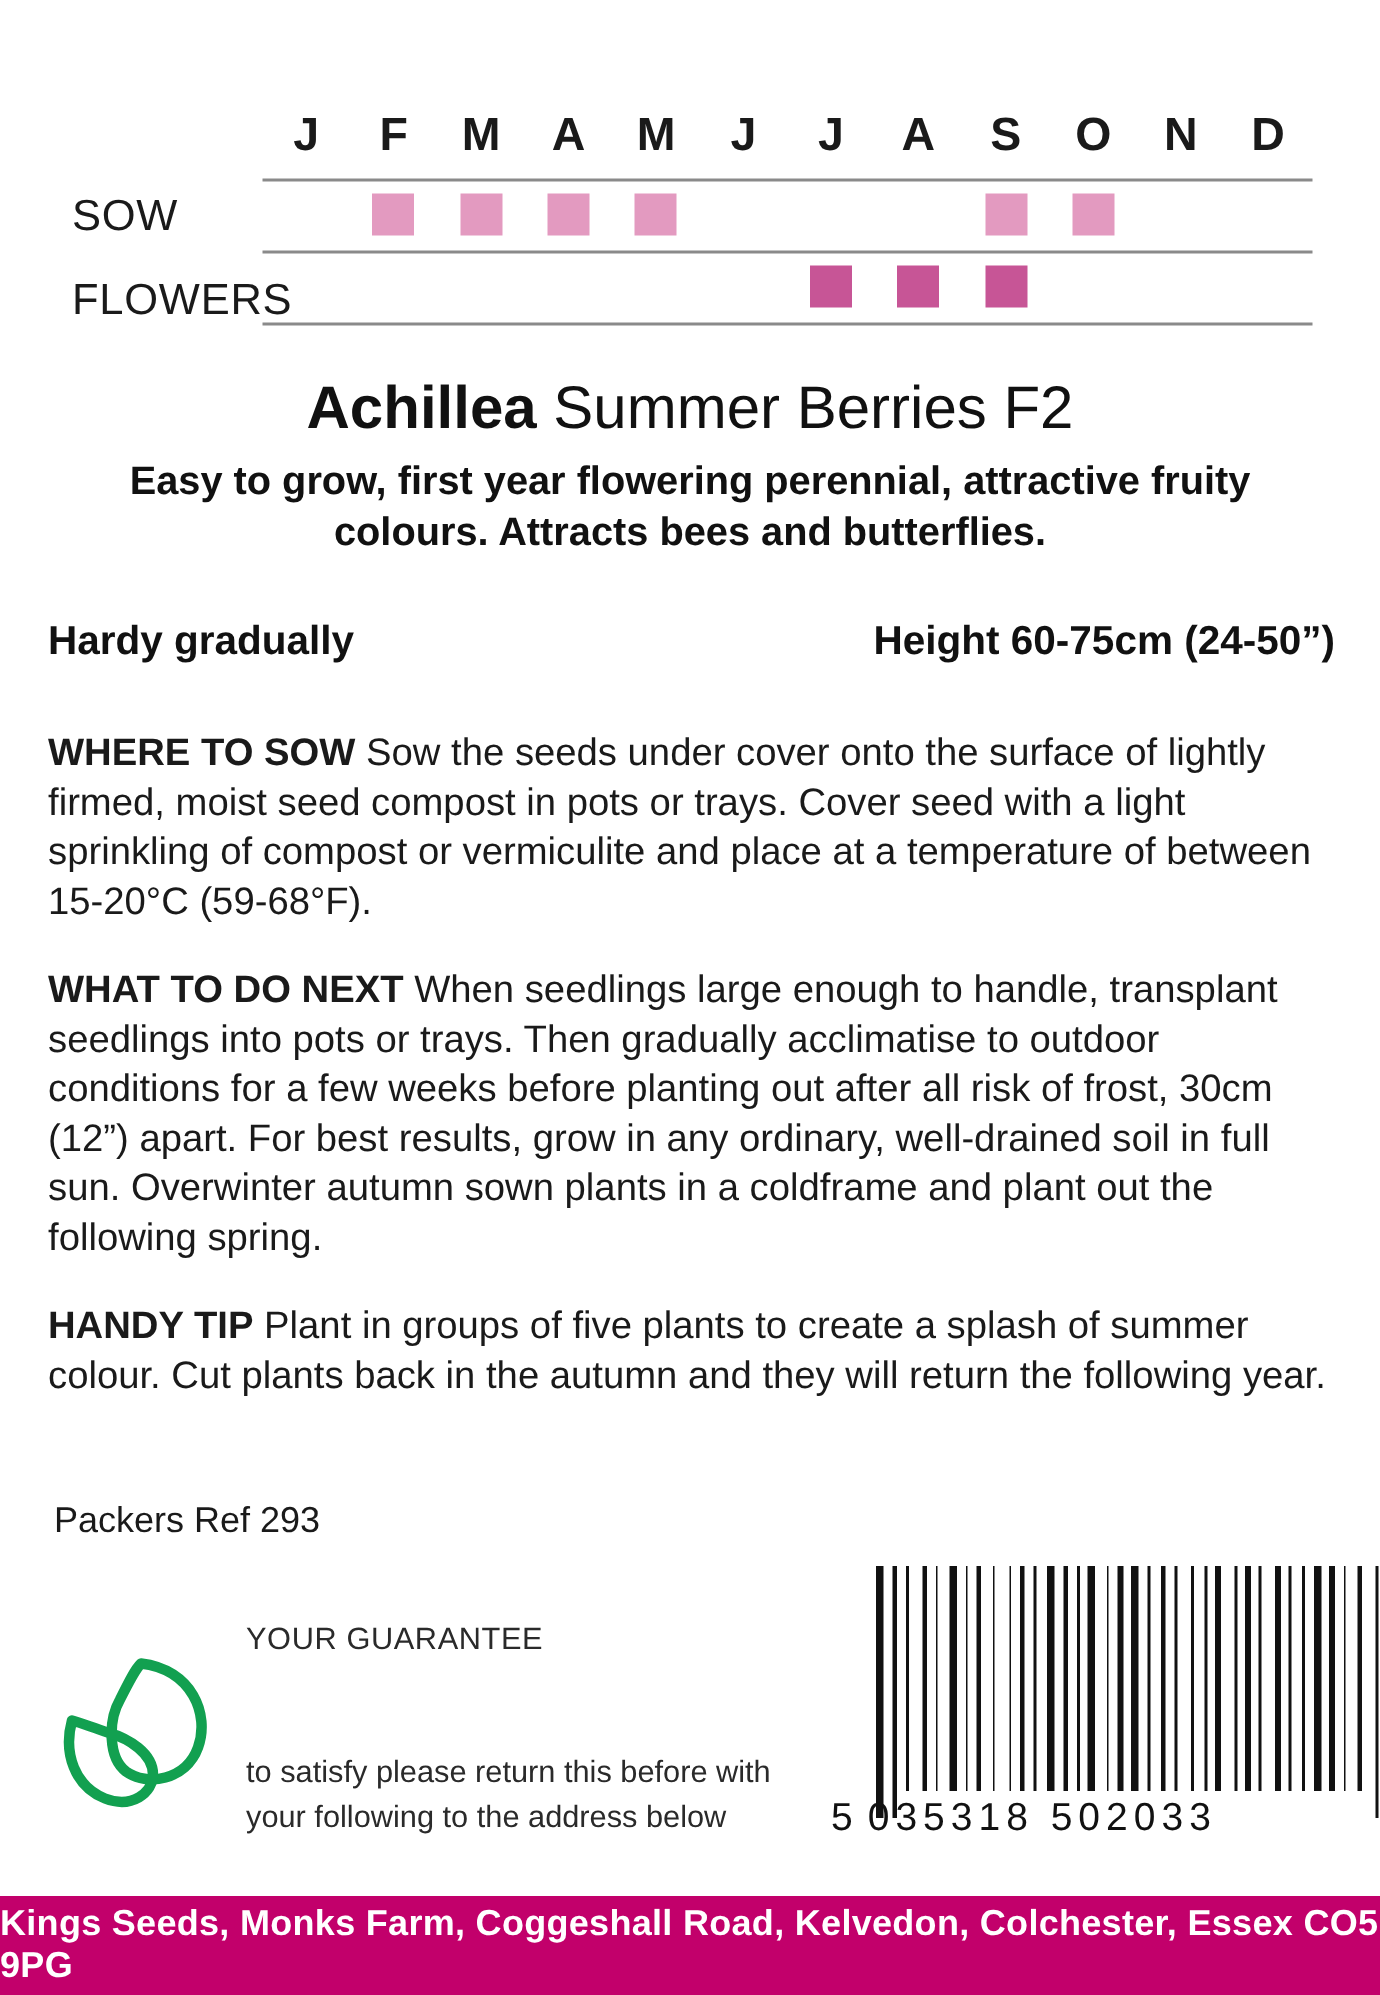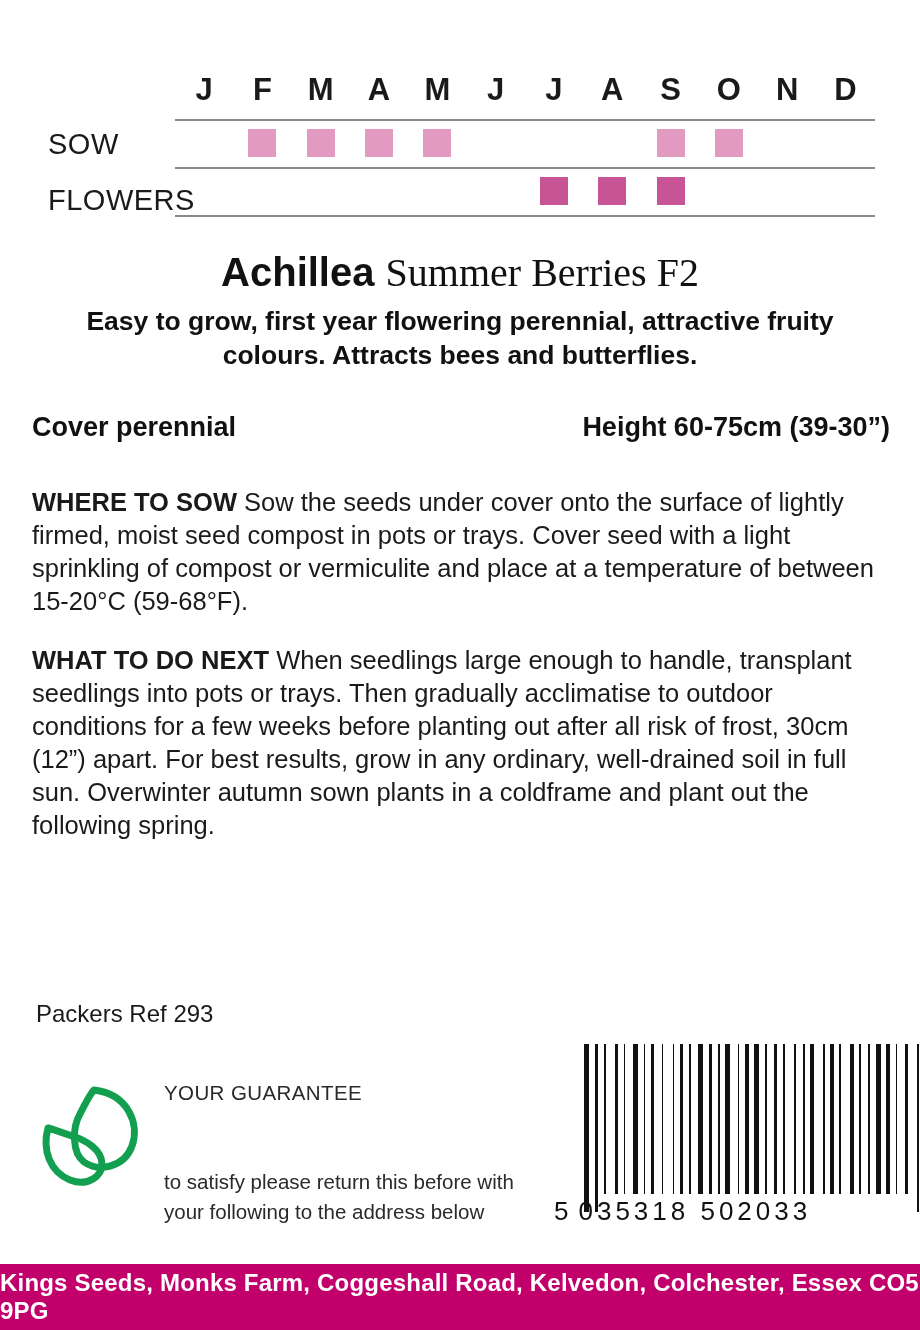--- a/index.html
+++ b/index.html
@@ -102,21 +102,20 @@
     font-size: 40px;
     line-height: 1.1;
     color: #111;
     margin-bottom: 10px;
   }
   .main-title .genus {
     font-weight: bold;
   }
   .main-title .variety {
     font-weight: normal;
-    font-family: Liberation Serif, serif;
   }
   .subtitle {
     font-size: 26.5px;
     font-weight: bold;
     line-height: 1.28;
     color: #111;
     padding: 0 20px;
   }
 
   
@@ -162,21 +161,21 @@
     color: #1a1a1a;
   }
 
   
   .guarantee {
     position: absolute;
     left: 36px;
     top: 1078px;
     width: 520px;
     display: flex;
-    align-items: flex-start;
+    align-items: center;
   }
   .leaf-logo {
     width: 110px;
     height: 105px;
     flex: 0 0 110px;
     margin-top: 6px;
   }
   .guarantee-text {
     margin-left: 18px;
     font-size: 20.5px;
@@ -323,30 +322,33 @@
 
   <div class="title-block">
     <div class="main-title">
       <span class="genus">Achillea</span>
       <span class="variety">Summer Berries F2</span>
     </div>
     <div class="subtitle">Easy to grow, first year flowering perennial, attractive fruity colours. Attracts bees and butterflies.</div>
   </div>
 
   <div class="specs">
-    <div>Cover perennial</div>
-    <div>Height 60-75cm (39-30”)</div>
+    <div>Hardy gradually</div>
+    <div>Height 60-75cm (24-50”)</div>
   </div>
 
   <div class="instructions">
     <p class="para">
       <span class="lead">WHERE TO SOW</span><span> Sow the seeds under cover onto the surface of lightly firmed, moist seed compost in pots or trays. Cover seed with a light sprinkling of compost or vermiculite and place at a temperature of between 15-20°C (59-68°F).</span>
     </p>
     <p class="para">
       <span class="lead">WHAT TO DO NEXT</span><span> When seedlings large enough to handle, transplant seedlings into pots or trays. Then gradually acclimatise to outdoor conditions for a few weeks before planting out after all risk of frost, 30cm (12”) apart. For best results, grow in any ordinary, well-drained soil in full sun. Overwinter autumn sown plants in a coldframe and plant out the following spring.</span>
+    </p>
+    <p class="para">
+      <span class="lead">HANDY TIP</span><span>  Plant in groups of five plants to create a splash of summer colour. Cut plants back in the autumn and they will return the following year.</span>
     </p>
   </div>
 
   <div class="refs">
     <div>Packers Ref 293</div>
   </div>
 
   <div class="guarantee">
     <span class="leaf-logo">
       <svg viewBox="0 0 110 105" width="110" height="105" aria-hidden="true">

